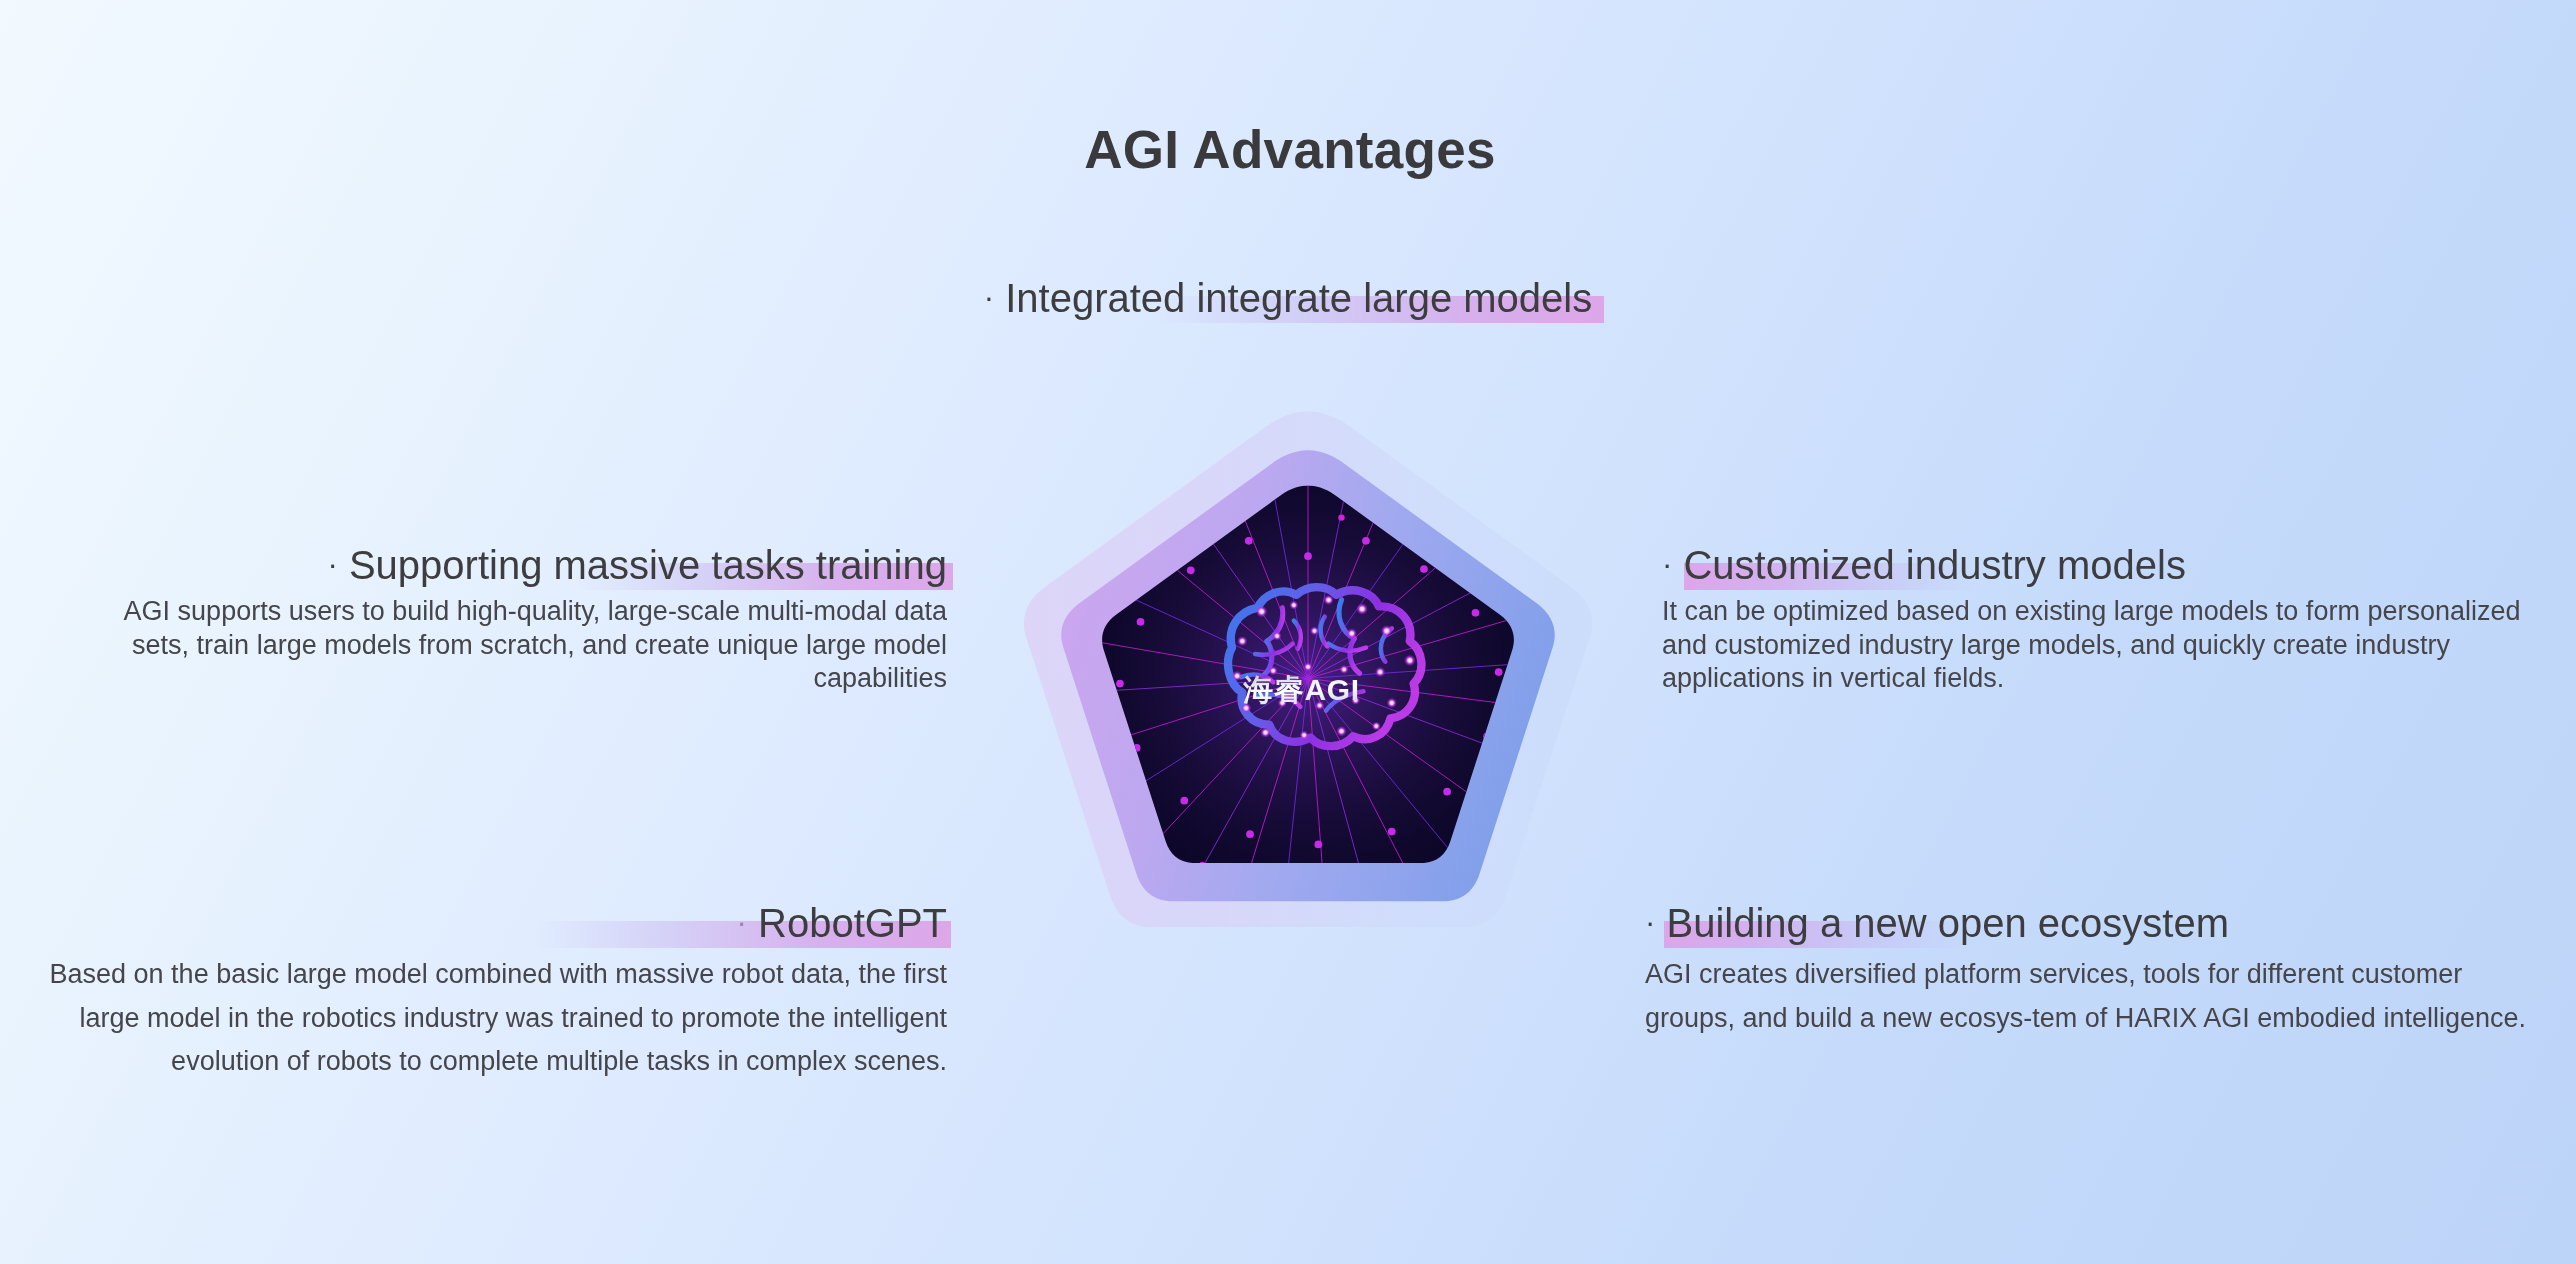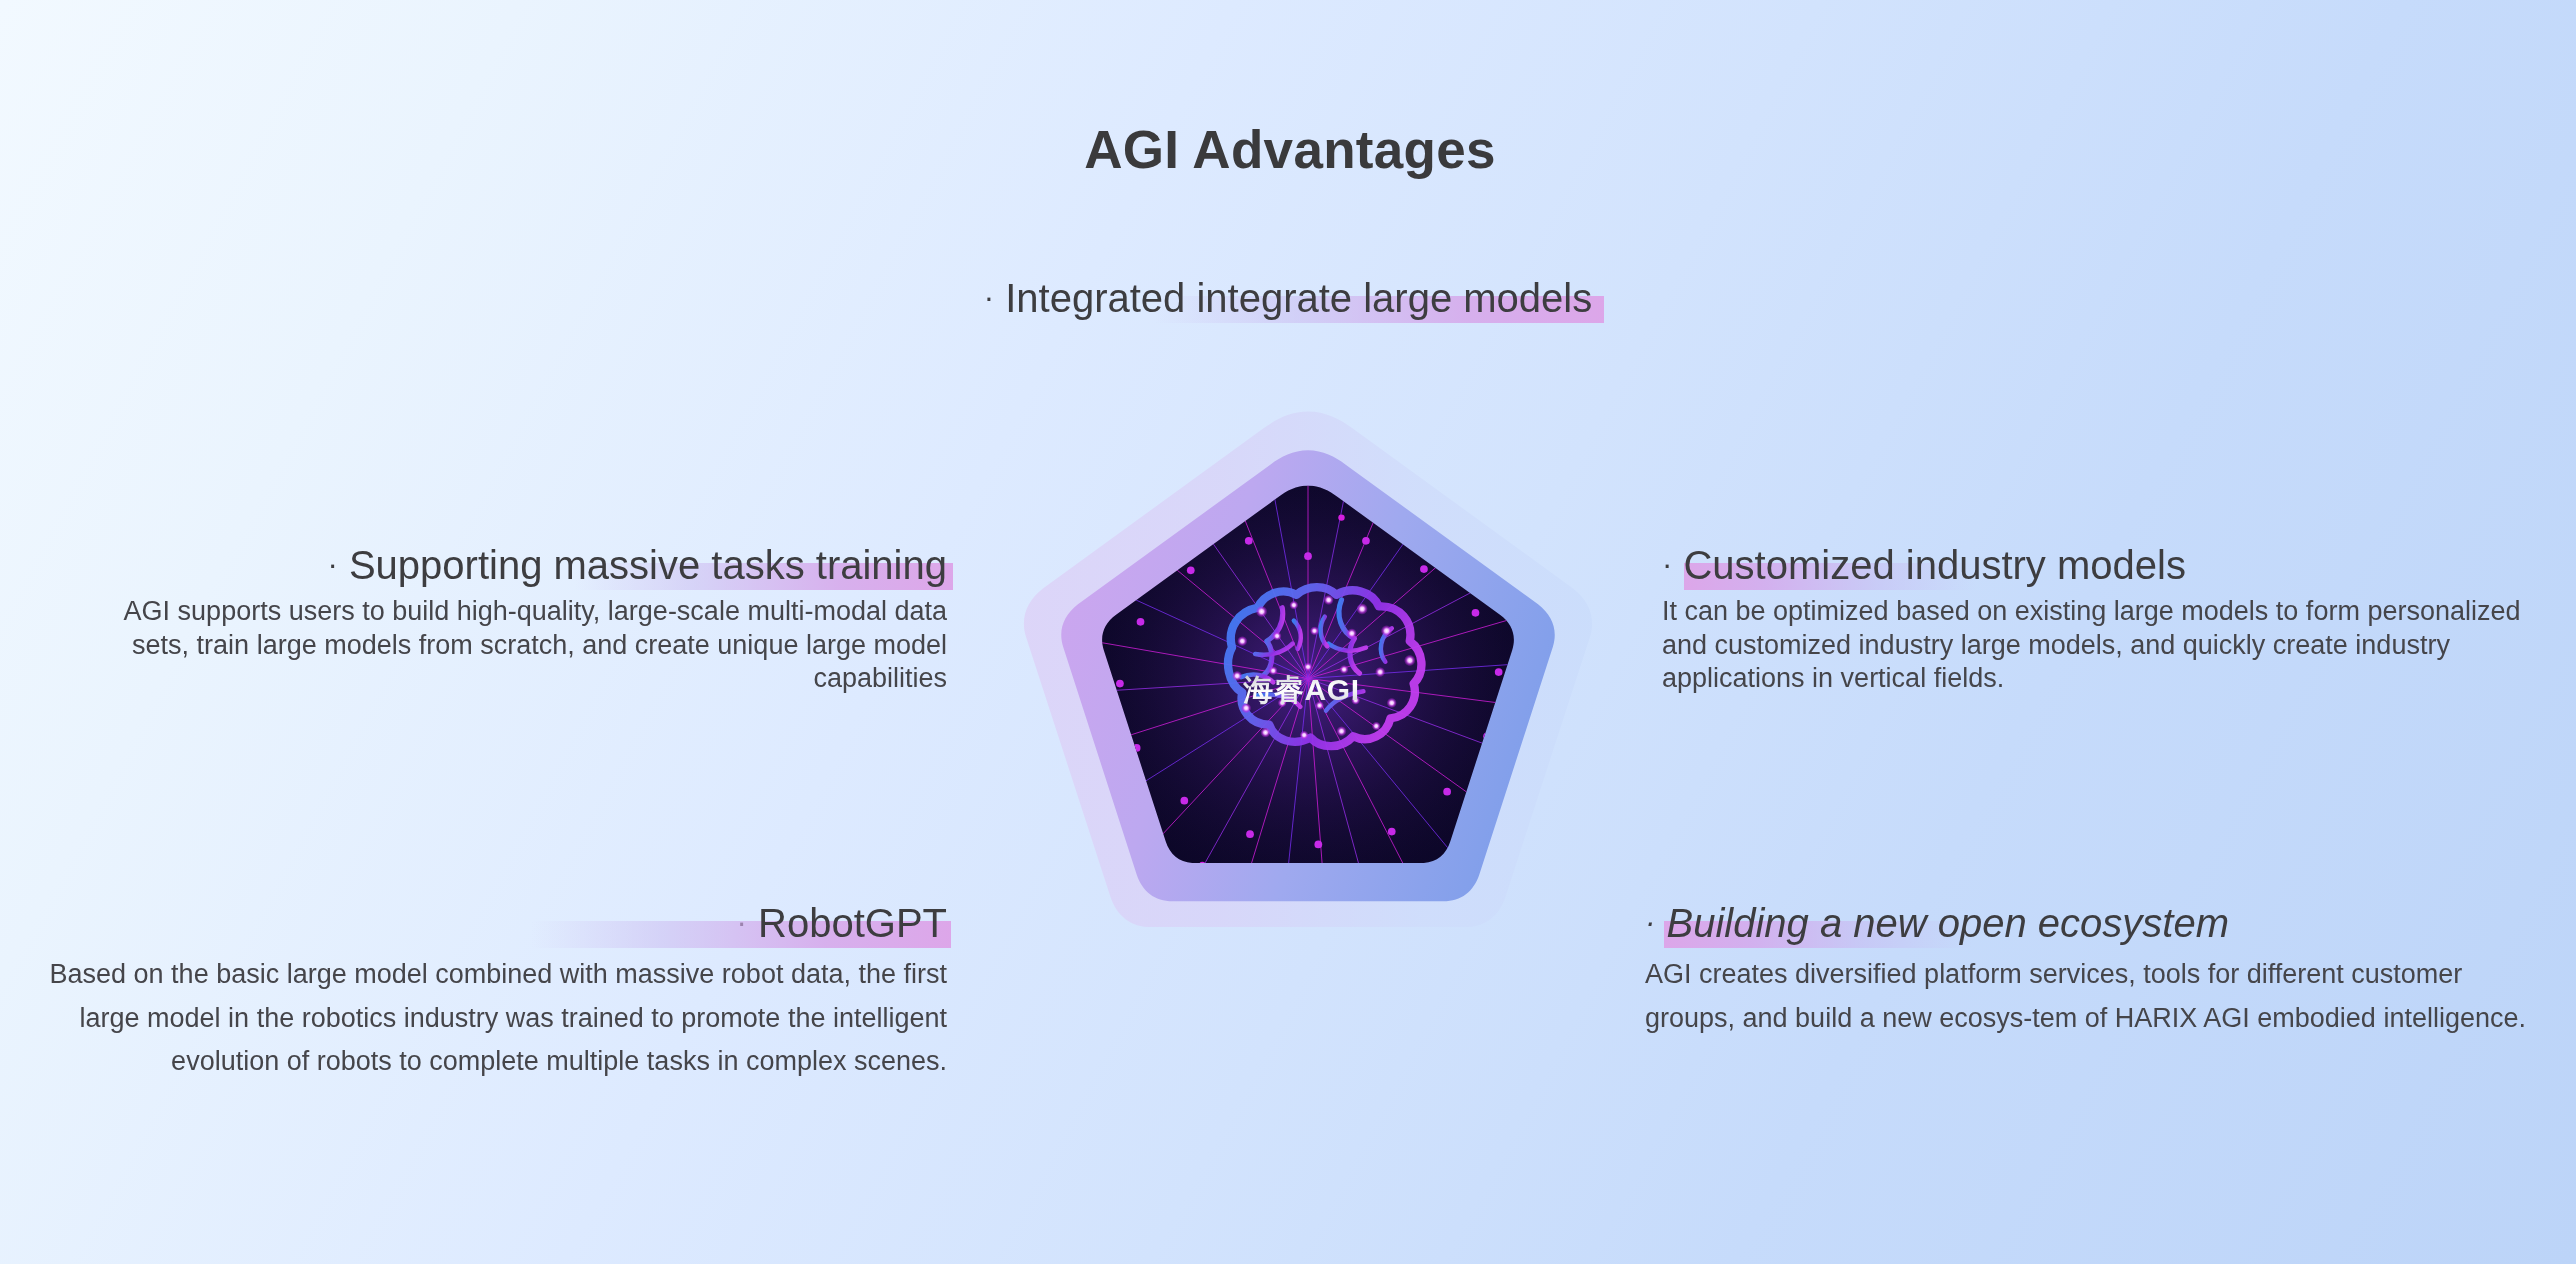--- a/index.html
+++ b/index.html
@@ -95,21 +95,21 @@
   #sec-left-top   { right:1629px; top:544px; text-align:right; width:876px; }
   #sec-left-top .sec-head { display:inline-block; }
 
   #sec-left-bot   { right:1629px; top:902px; text-align:right; width:902px; }
   #sec-left-bot .sec-head { display:inline-block; }
 
   #sec-right-top  { left:1662px; top:544px; text-align:left; width:869px; }
   #sec-right-top .sec-head { display:inline-block; }
 
   #sec-right-bot  { left:1645px; top:902px; text-align:left; width:902px; }
-  #sec-right-bot .sec-head { display:inline-block;font-style:italic; }
+  #sec-right-bot .sec-head { display:inline-block; }
 
   
   #center-graphic {
     position:absolute;
     left:1008px; top:394px;
     width:599px; height:702px;
   }
   .pent-layer {
     position:absolute;
     left:50%; top:0;

